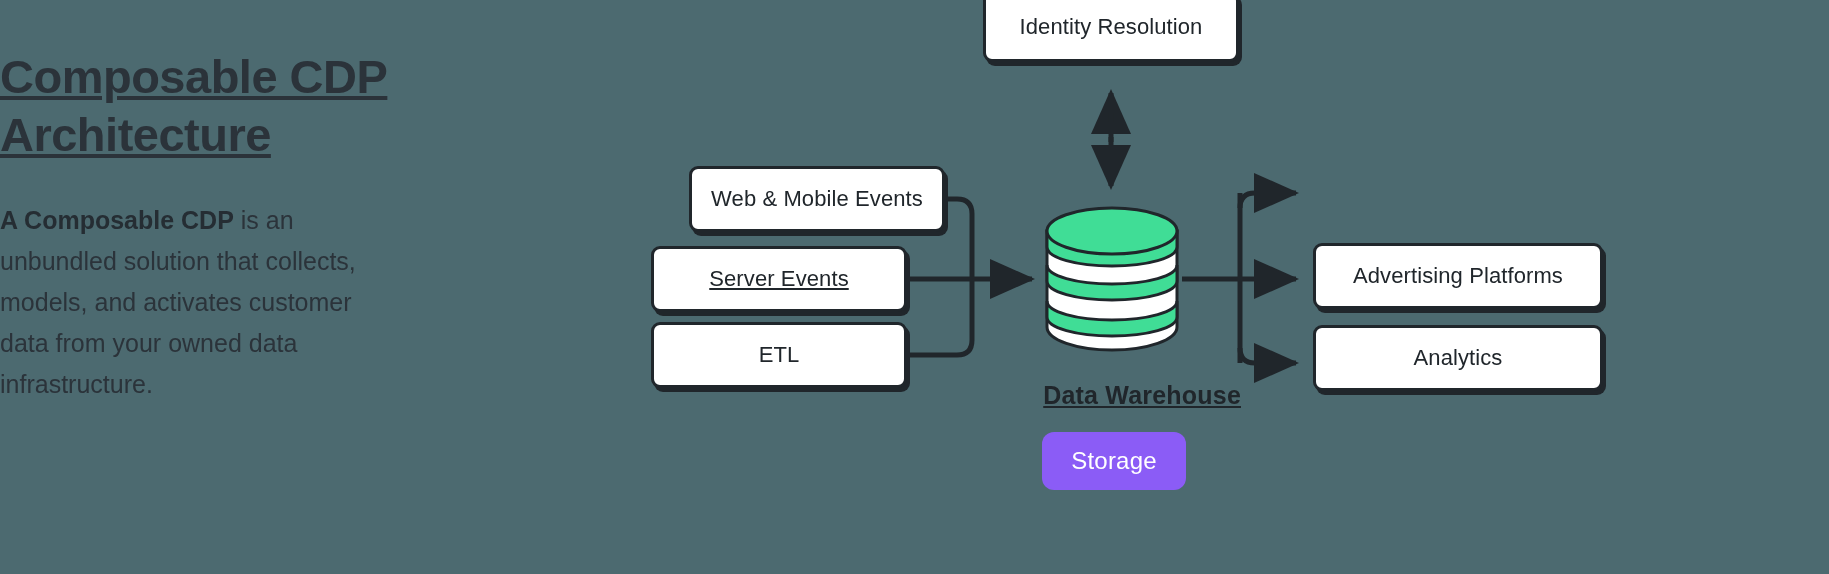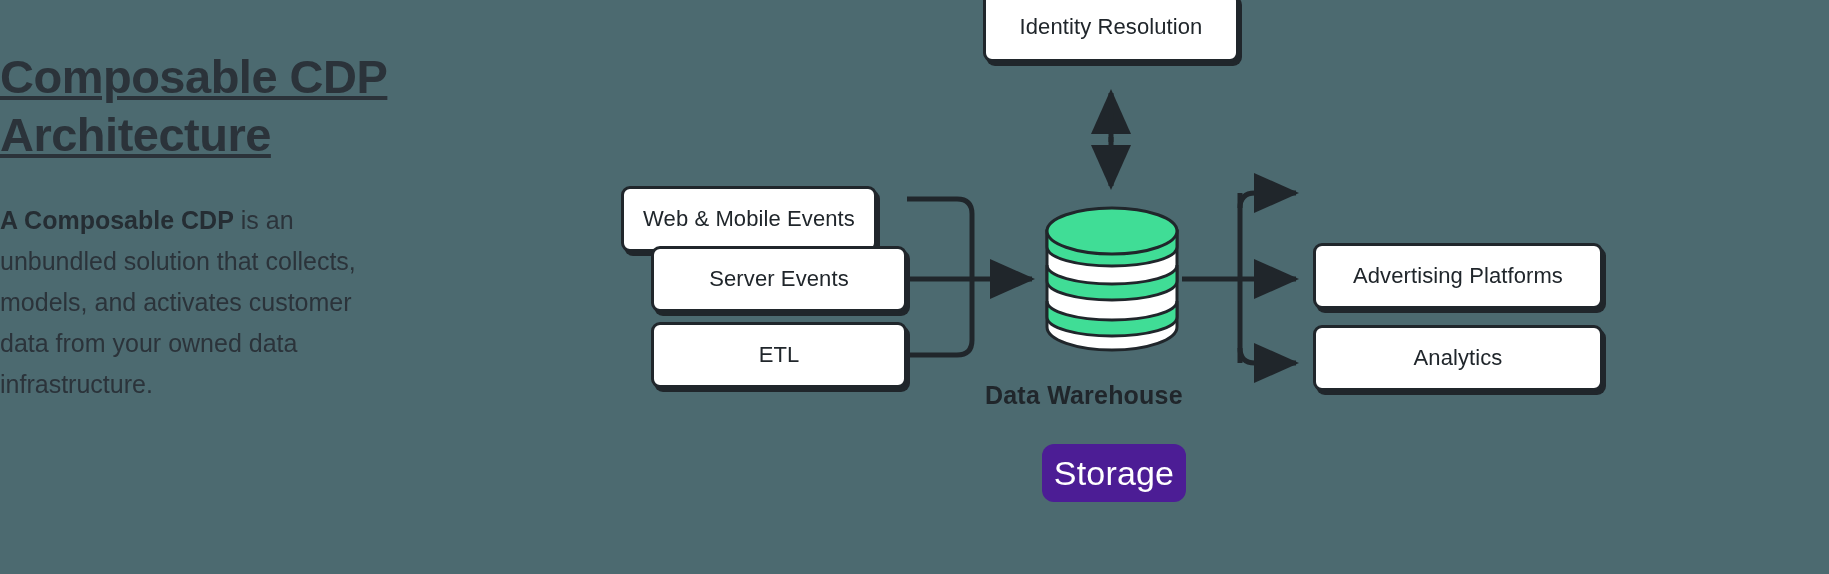--- a/index.html
+++ b/index.html
@@ -79,22 +79,22 @@
     display: flex;
     align-items: center;
     justify-content: center;
     color: #20262b;
     font-size: 22px;
     letter-spacing: 0.1px;
     text-align: center;
   }
 
   
-  #node-web    { left: 621px; top: 166px; width: 256px; height: 66px; margin-top: 20px; }
-  #node-server { left: 651px; top: 246px; width: 256px; height: 66px; }
+  #node-web    { left: 689px; top: 166px; width: 256px; height: 66px; }
+  #node-server { left: 651px; top: 246px; width: 256px; height: 66px; text-decoration: underline; }
   #node-etl    { left: 651px; top: 322px; width: 256px; height: 66px; justify-content: center; }
 
   
   #node-identity { left: 983px; top: -8px; width: 256px; height: 70px; }
 
   
   #node-marketing  { left: 1313px; top: 160px; width: 290px; height: 66px; }
   #node-advertising{ left: 1313px; top: 243px; width: 290px; height: 66px; }
   #node-analytics  { left: 1313px; top: 325px; width: 290px; height: 66px; justify-content: center; }
 
@@ -104,39 +104,40 @@
     left: 1044px;
     top: 205px;
     width: 136px;
     height: 148px;
   }
   .cyl-label {
     position: absolute;
     left: 985px;
     top: 381px;
     width: 256px;
-    text-align: left;
+    text-align: right;
     font-size: 25px;
     font-weight: bold;
     color: #20262b;
     letter-spacing: 0.2px;
+    text-decoration: underline;
   }
   .storage-pill {
     position: absolute;
     left: 1042px;
-    top: 444px;
+    top: 432px;
     width: 144px;
     height: 58px;
-    background: #4c1d95;
+    background: #8b5cf6;
     border-radius: 12px;
     display: flex;
     align-items: center;
     justify-content: center;
     color: #ffffff;
-    font-size: 34px;
+    font-size: 24px;
     letter-spacing: 0.2px;
   }
 </style>
 </head>
 <body>
 
 <div id="stage">
 
   <div class="left-col">
     <h1 class="headline">Composable CDP

